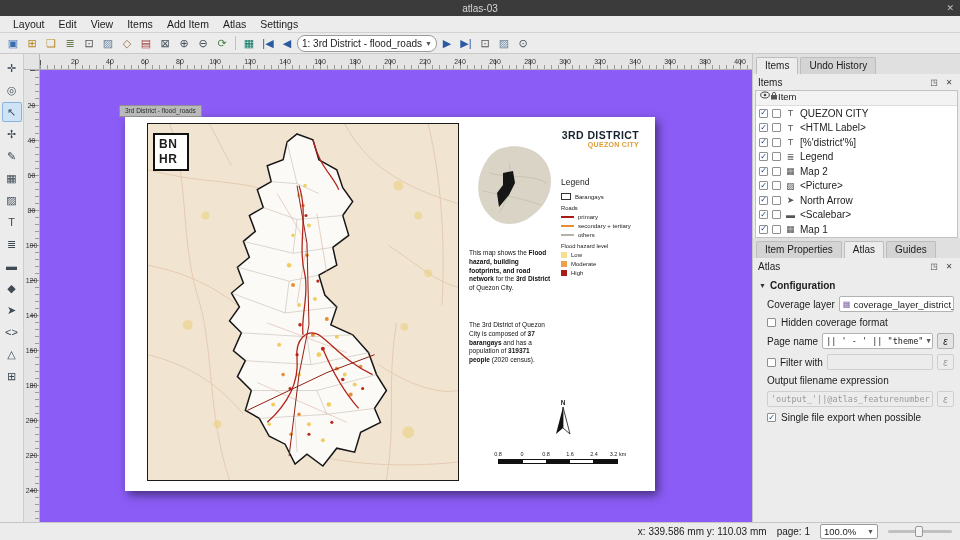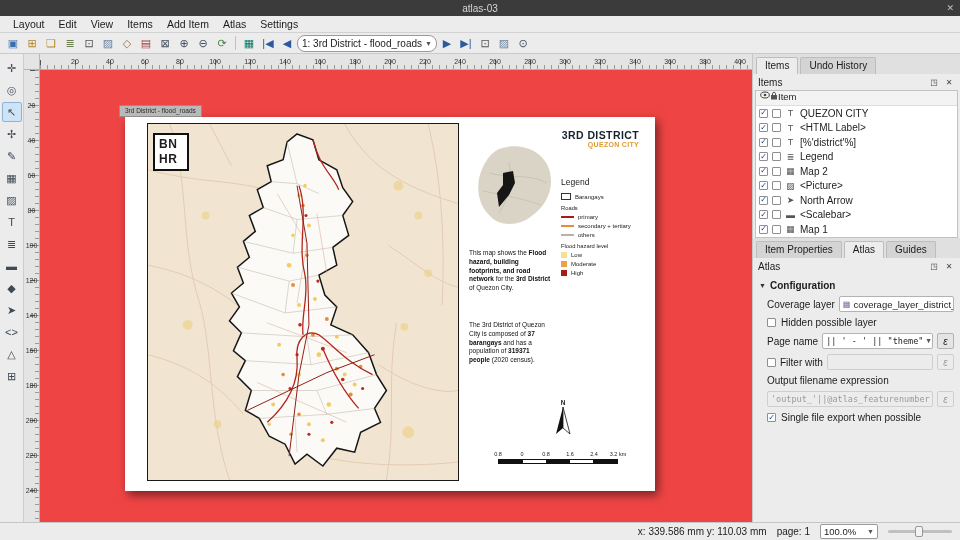--- a/index.html
+++ b/index.html
@@ -23,21 +23,21 @@
 .canvas-area{flex:1;position:relative;overflow:hidden}
 .corner{position:absolute;left:0;top:0;width:16px;height:16px;background:#e4e4e4;border-right:1px solid #b5b5b5;border-bottom:1px solid #b5b5b5;z-index:4}
 .ruler-h{position:absolute;left:16px;top:0;right:0;height:16px;background:#e4e4e4;border-bottom:1px solid #b5b5b5;z-index:3;white-space:nowrap;padding-left:17.5px;
 background-image:repeating-linear-gradient(to right,#9a9a9a 0 1px,transparent 1px 7px),repeating-linear-gradient(to right,#555 0 1px,transparent 1px 35px);
 background-size:100% 4px,100% 9px;background-position:left bottom,left bottom;background-repeat:no-repeat}
 .ruler-h .rnum{display:inline-block;width:35px;text-align:center;font-size:7px;color:#333}
 .ruler-v{position:absolute;left:0;top:16px;bottom:0;width:16px;background:#e4e4e4;border-right:1px solid #b5b5b5;z-index:3;padding-top:17.5px;
 background-image:repeating-linear-gradient(to bottom,#9a9a9a 0 1px,transparent 1px 7px),repeating-linear-gradient(to bottom,#555 0 1px,transparent 1px 35px);
 background-size:4px 100%,9px 100%;background-position:right top,right top;background-repeat:no-repeat}
 .ruler-v .rnum{display:flex;height:35px;align-items:center;justify-content:center;font-size:7px;color:#333}
-.canvas{position:absolute;left:16px;top:16px;right:0;bottom:0;background:#ef4444}
+.canvas{position:absolute;left:16px;top:16px;right:0;bottom:0;background:#8b5cf6}
 
 .page{position:absolute;left:85px;top:47px;width:530px;height:374px;background:#fff;box-shadow:3px 4px 9px rgba(0,0,0,.5)}
 .page-tab{position:absolute;left:-6px;top:-12px;height:12px;background:#b9b9b9;border:1px solid #8f8f8f;font-size:6.5px;line-height:10px;padding:0 5px;color:#2b2b2b;white-space:nowrap}
 .map-frame{position:absolute;left:22px;top:6px;width:312px;height:358px;border:1px solid #1a1a1a}
 .mapsvg{display:block;width:100%;height:100%}
 .logo{position:absolute;left:28px;top:16px;width:36px;height:38px;border:2.5px solid #101010;background:#fff;font-weight:800;font-size:12px;line-height:1.25;padding:2px 0 0 4px;letter-spacing:.5px}
 .map-title-block{position:absolute;right:16px;top:12px;text-align:right}
 .map-title{font-size:10.5px;font-weight:bold;color:#17222e;letter-spacing:.4px}
 .map-subtitle{font-size:7px;font-weight:bold;color:#dd9b33;letter-spacing:.3px}
 .locator{position:absolute;left:344px;top:26px;width:88px;height:92px}
@@ -561,21 +561,21 @@
           <span class="flab">Coverage layer</span>
           <div class="field">
             <span style="color:#7a5ba0;font-size:8px">▦</span>
             <span>coverage_layer_district_then</span>
 
           </div>
         </div>
 
         <div class="chkrow" style="margin-left:8px">
           <span class="cb"></span>
-          <span>Hidden possible layer</span>
+          <span>Hidden coverage format</span>
         </div>
 
         <div class="frow">
           <span class="flab">Page name</span>
           <div class="field mono">
             <span>|| ' - ' || "theme"</span>
             <span class="arrow">▼</span>
           </div>
           <span class="ebtn">ε</span>
         </div>

